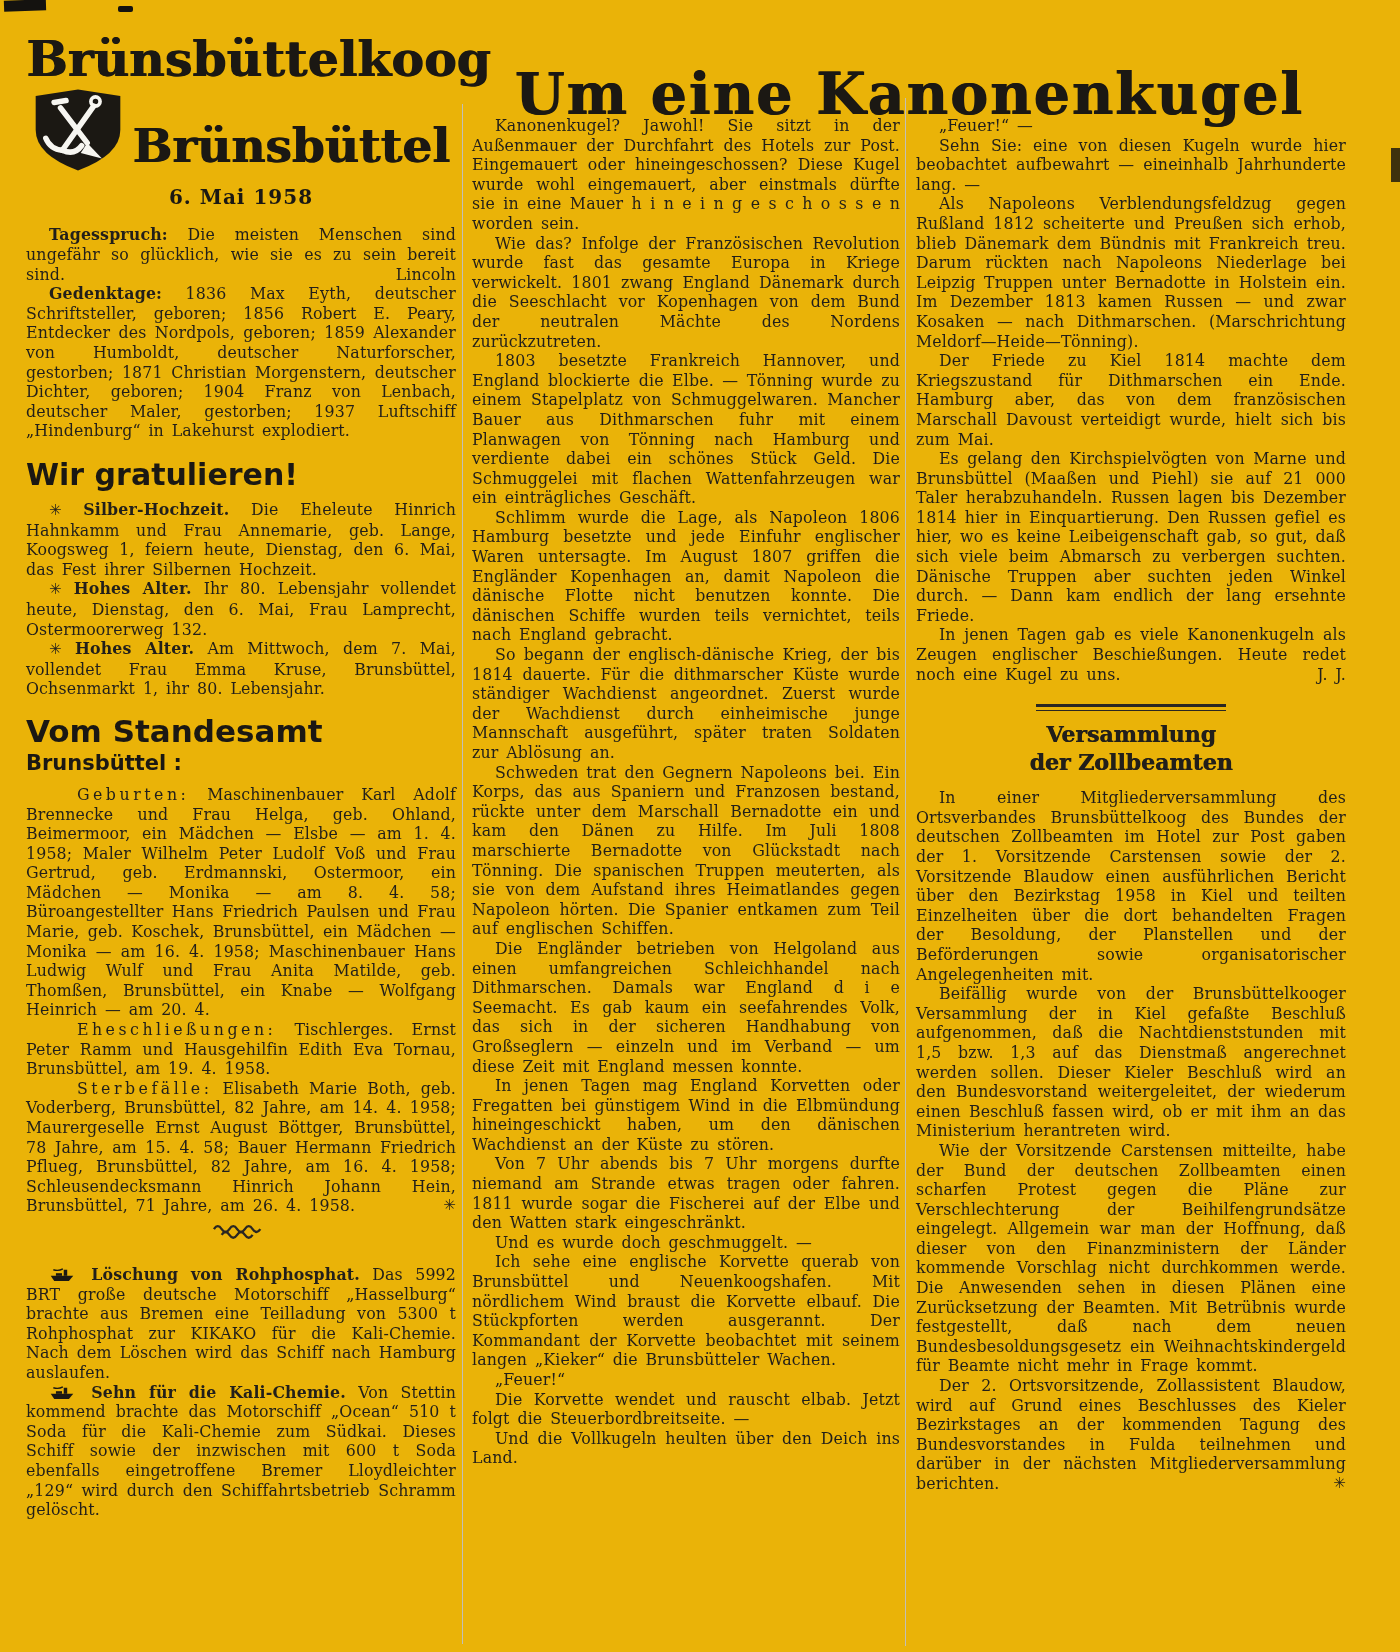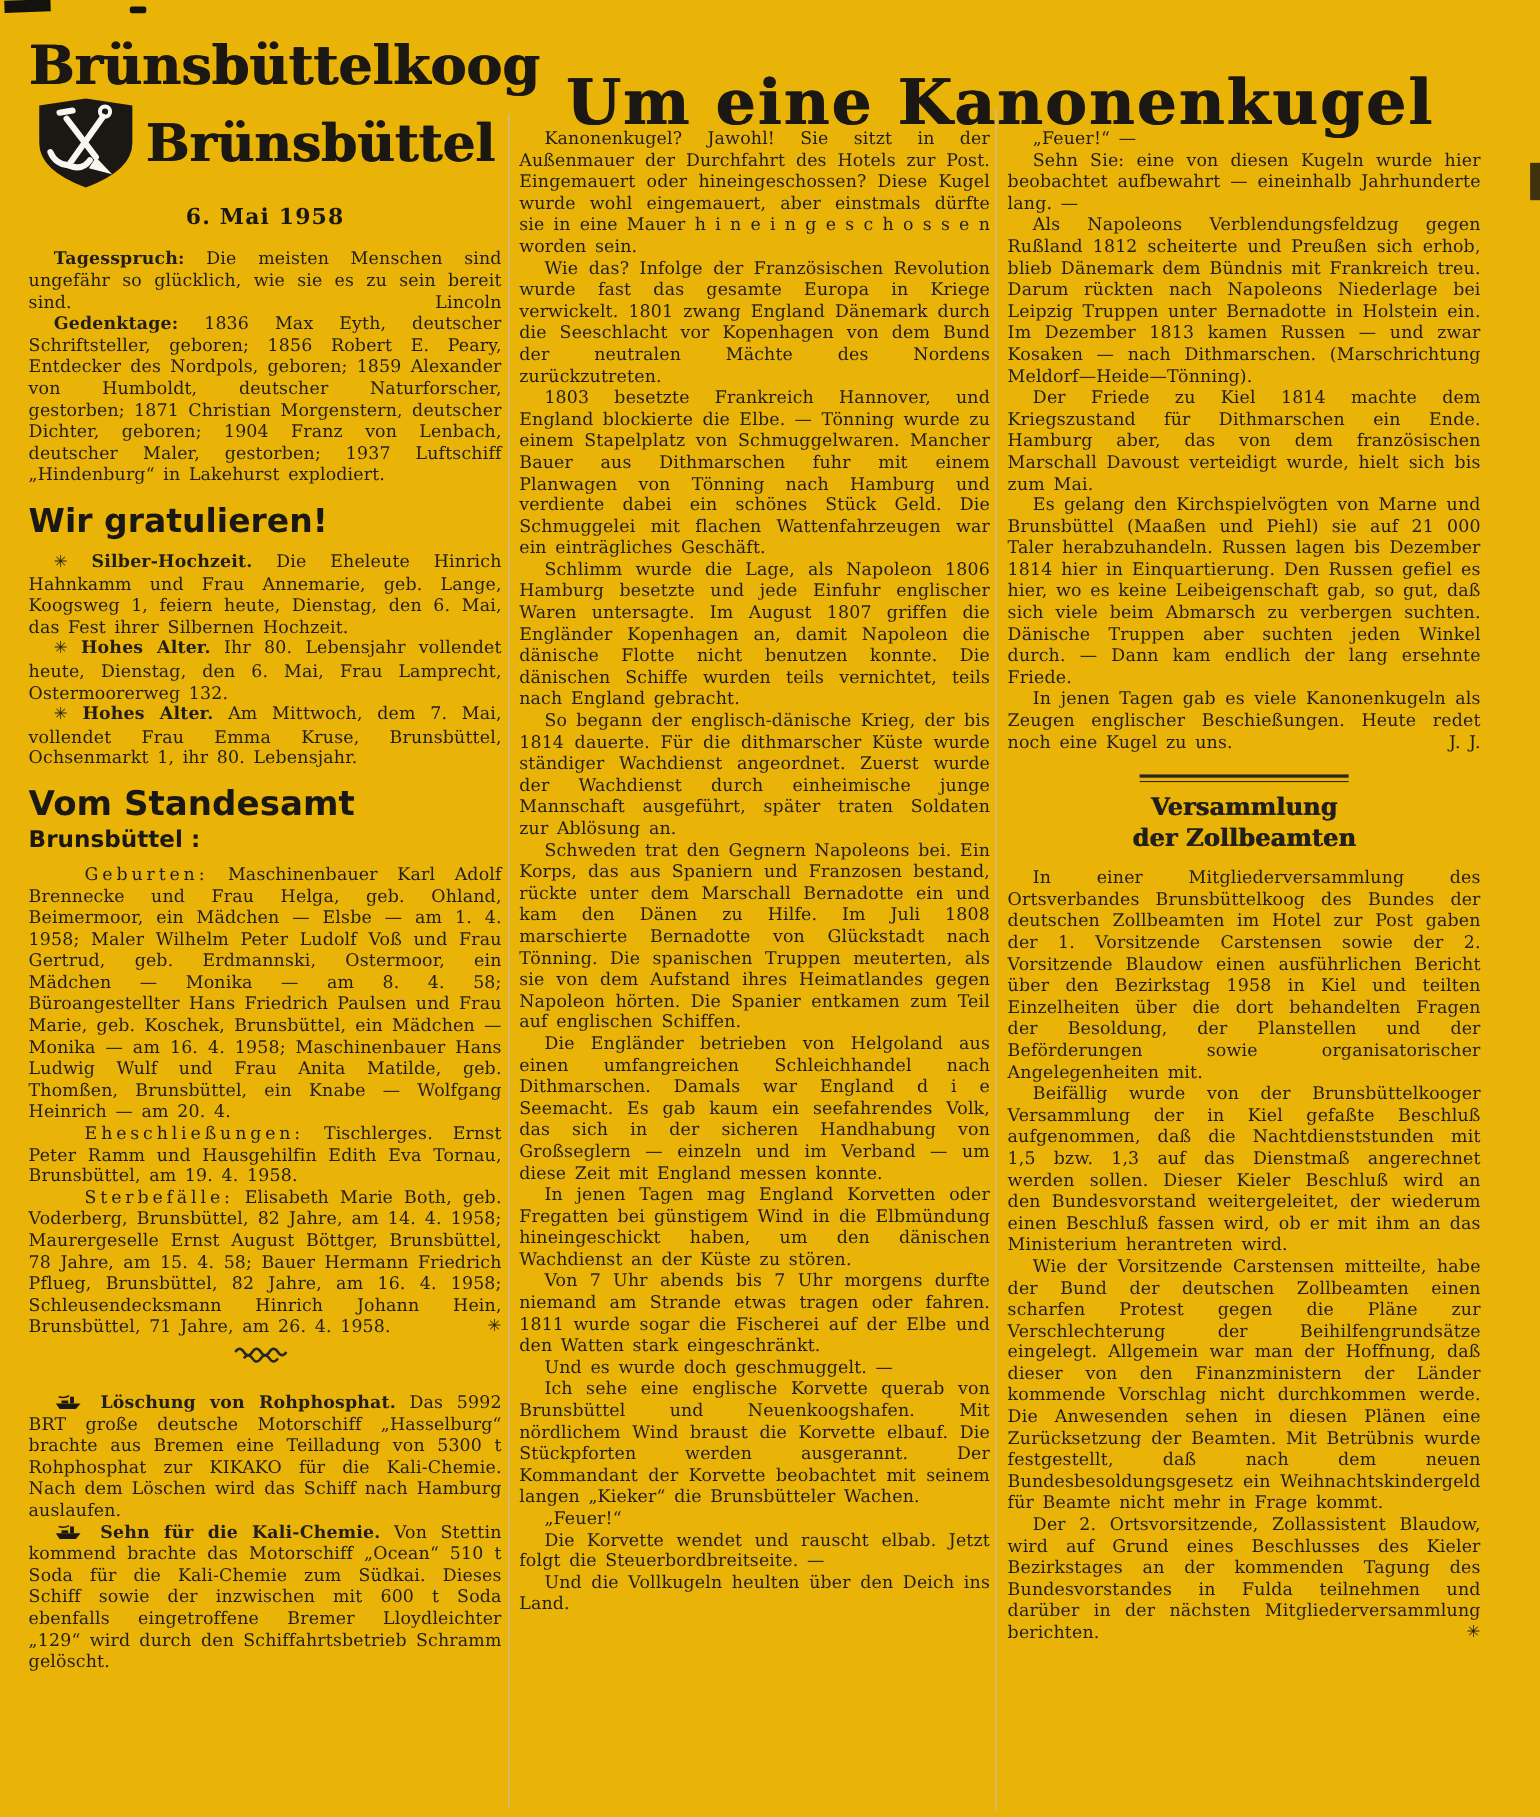--- a/index.html
+++ b/index.html
@@ -15,21 +15,21 @@
   .vrule.r1{left:462px;top:104px;height:1540px;}
   .vrule.r2{left:905px;top:98px;height:1548px;}
   
   .main-title{position:absolute;left:470px;top:22px;width:878px;text-align:center;
         font-weight:bold;font-size:57px;letter-spacing:2px;color:#1b1813;
         text-shadow:1px 0 0 currentColor;white-space:nowrap;}
   
   .masthead{text-align:center;color:#1b1813;}
   .mh-line1{font-size:49px;font-weight:bold;letter-spacing:0;line-height:1.05;
         text-shadow:1px 0 0 currentColor;}
-  .mh-row{display:flex;align-items:center;justify-content:center;gap:8px;margin-top:2px;}
+  .mh-row{display:flex;align-items:flex-end;justify-content:center;gap:8px;margin-top:2px;}
   .mh-line2{font-size:47px;font-weight:bold;text-shadow:1px 0 0 currentColor;}
   .flourish{width:44px;height:38px;background:repeating-linear-gradient(#1b1813 0 4px,transparent 4px 9px);
         clip-path:polygon(0 0,100% 14%,100% 86%,0 100%);}
   .flourish.right{clip-path:polygon(0 14%,100% 0,100% 100%,0 86%);}
   .mh-date{font-size:20px;font-weight:bold;margin-top:12px;letter-spacing:1px;}
   
   .par{margin:0;text-align:justify;text-indent:1.45em;font-size:15.8px;
         line-height:19.6px;letter-spacing:0.15px;word-spacing:2.6px;}
   .lead-bold{font-weight:bold;}
   .sperr{letter-spacing:3.5px;margin-left:28px;}

